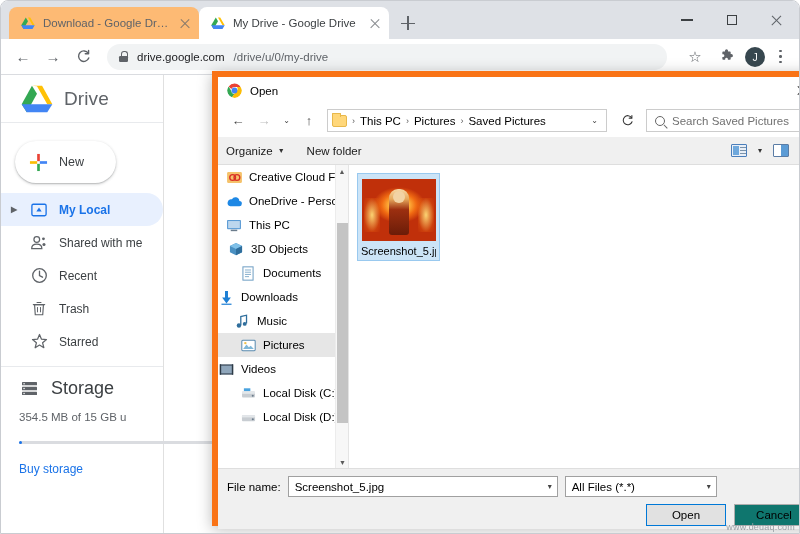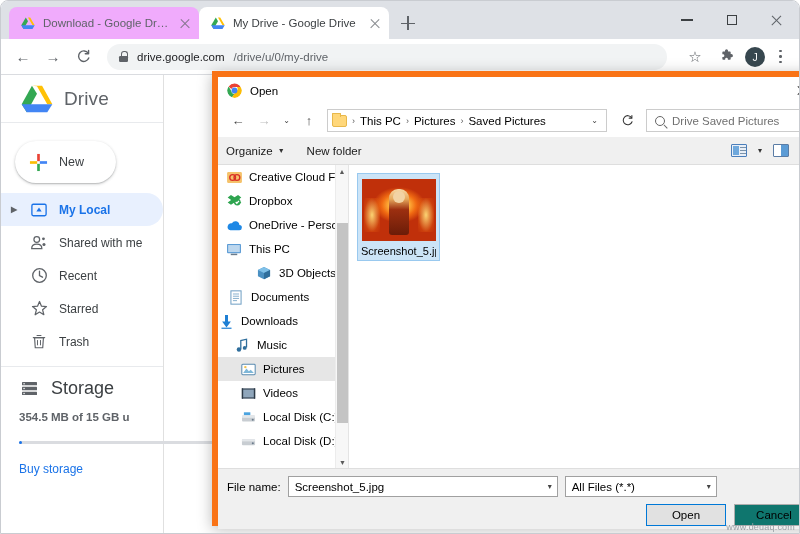--- a/index.html
+++ b/index.html
@@ -33,21 +33,21 @@
     height: 32px;
     width: 190px;
     display: flex;
     align-items: center;
     padding: 0 6px 0 12px;
     border-radius: 8px 8px 0 0;
     font-size: 11.5px;
     color: #3c4043;
     gap: 8px;
   }
-  .tab.inactive { background: #f0abfc; }
+  .tab.inactive { background: #fdba74; }
   .tab.active { background: #ffffff; }
   .tab .tab-title {
     flex: 1 1 auto;
     white-space: nowrap;
     overflow: hidden;
     text-overflow: ellipsis;
     color: #3c4043;
   }
   .tab.inactive .tab-title { color: #5f6368; }
   .tab-close {
@@ -217,21 +217,21 @@
   }
   .nav-item.active .nav-ico { color: #1a73e8; }
   .nav-divider { height: 1px; background: #e8eaed; margin: 8px 0 6px 0; }
 
   .storage-row {
     height: 30px; display: flex; align-items: center;
     padding-left: 18px; gap: 12px; font-size: 18px; color: #3c4043;
   }
   .storage-text {
     margin: 8px 0 18px 18px;
-    font-size: 11.5px; color: #5f6368; white-space: nowrap; font-weight: bold;
+    font-size: 11.5px; color: #5f6368; white-space: nowrap;
   }
   .storage-bar {
     margin: 7px 0 0 18px; width: 200px; height: 3px;
     background: #dadce0; border-radius: 2px; position: relative;
   }
   .storage-bar > i {
     position: absolute; left: 0; top: 0; height: 3px; width: 3px;
     background: #1a73e8; border-radius: 2px; display: block;
   }
   .buy-storage {
@@ -639,37 +639,37 @@
               <circle cx="9" cy="9" r="7.2" fill="none" stroke="#5f6368" stroke-width="1.4"></circle>
               <path d="M9 4.5 L9 9 L12.2 10.8" fill="none" stroke="#5f6368" stroke-width="1.4" stroke-linecap="round"></path>
             </svg>
           </span>
           <span>Recent</span>
         </div>
 
         <div class="nav-item">
           <span class="nav-caret"></span>
           <span class="nav-ico">
-            <svg width="17" height="17" viewBox="0 0 18 18">
-              <path d="M9 1.6 L11.1 6.5 L16.4 6.9 L12.3 10.4 L13.6 15.6 L9 12.8 L4.4 15.6 L5.7 10.4 L1.6 6.9 L6.9 6.5 Z" fill="none" stroke="#5f6368" stroke-width="1.3" stroke-linejoin="round"></path>
-            </svg>
-          </span>
-          <span>Starred</span>
-        </div>
-
-        <div class="nav-item">
-          <span class="nav-caret"></span>
-          <span class="nav-ico">
             <svg width="16" height="17" viewBox="0 0 18 18">
               <path d="M4 4.6 L14 4.6 L13.2 16 L4.8 16 Z" fill="none" stroke="#5f6368" stroke-width="1.3"></path>
               <path d="M2.6 4.6 L15.4 4.6 M6.8 2.2 L11.2 2.2" stroke="#5f6368" stroke-width="1.3" stroke-linecap="round"></path>
               <path d="M7.3 7.4 L7.3 13.3 M10.7 7.4 L10.7 13.3" stroke="#5f6368" stroke-width="1.1"></path>
             </svg>
           </span>
           <span>Trash</span>
+        </div>
+
+        <div class="nav-item">
+          <span class="nav-caret"></span>
+          <span class="nav-ico">
+            <svg width="17" height="17" viewBox="0 0 18 18">
+              <path d="M9 1.6 L11.1 6.5 L16.4 6.9 L12.3 10.4 L13.6 15.6 L9 12.8 L4.4 15.6 L5.7 10.4 L1.6 6.9 L6.9 6.5 Z" fill="none" stroke="#5f6368" stroke-width="1.3" stroke-linejoin="round"></path>
+            </svg>
+          </span>
+          <span>Starred</span>
         </div>
 
         <div class="nav-divider"></div>
 
         <div class="storage-row">
           <span class="nav-ico">
             <svg width="17" height="15" viewBox="0 0 18 16">
               <rect x="1" y="1" width="16" height="3.6" rx=".6" fill="#5f6368"></rect>
               <rect x="1" y="6.2" width="16" height="3.6" rx=".6" fill="#5f6368"></rect>
               <rect x="1" y="11.4" width="16" height="3.6" rx=".6" fill="#5f6368"></rect>
@@ -737,21 +737,21 @@
 
       <span class="refresh-btn">
         <svg width="13" height="13" viewBox="0 0 16 16">
           <path d="M13 4.5 A5.6 5.6 0 1 0 13.6 9.6" fill="none" stroke="#333" stroke-width="1.3" stroke-linecap="round"></path>
           <path d="M13.4 1.8 L13.4 5.1 L10.1 5.1" fill="none" stroke="#333" stroke-width="1.3" stroke-linecap="round" stroke-linejoin="round"></path>
         </svg>
       </span>
 
       <div class="dlg-search">
         <span class="magnifier"></span>
-        <span>Drive Saved Pictures</span>
+        <span>Search Saved Pictures</span>
       </div>
     </div>
 
     <div class="dlg-cmdbar">
       <span class="cmd">
         <span>Organize</span>
         <span class="caret">▼</span>
       </span>
       <span class="cmd">
         <span>New folder</span>
@@ -772,30 +772,20 @@
           <span class="tree-ico">
             <svg width="15" height="13" viewBox="0 0 16 14">
                 <rect x="0" y="1" width="16" height="12" rx="1.5" fill="#f5c26b"></rect>
                 <circle cx="6" cy="7" r="3.1" fill="none" stroke="#d93025" stroke-width="1.5"></circle>
                 <circle cx="10.6" cy="7" r="3.1" fill="none" stroke="#d93025" stroke-width="1.5"></circle>
               </svg>
           </span>
           <span>Creative Cloud Fil</span>
         </div>
 
-        <div class="tree-item" style="padding-left:8px">
-          <span class="tree-ico">
-            <svg width="15" height="14" viewBox="0 0 16 15">
-                <path d="M4.2 1 L8 3.6 L11.8 1 L15.3 3.7 L11.6 6.3 L15.3 9 L11.8 11.6 L8 9 L4.2 11.6 L.7 9 L4.4 6.3 L.7 3.7 Z" fill="#2ea44f"></path>
-                <circle cx="11" cy="8.6" r="3.6" fill="#2ea44f"></circle>
-                <path d="M9.3 8.6 l1.2 1.3 2.3-2.6" fill="none" stroke="#ffffff" stroke-width="1.3"></path>
-              </svg>
-          </span>
-          <span>Dropbox</span>
-        </div>
 
         <div class="tree-item" style="padding-left:8px">
           <span class="tree-ico">
             <svg width="16" height="11" viewBox="0 0 17 11">
                 <path d="M4.6 10.5h9.3a2.8 2.8 0 0 0 .3-5.6A4.2 4.2 0 0 0 6.3 3.2 3.6 3.6 0 0 0 4.6 10.5z" fill="#1e88e5"></path>
               </svg>
           </span>
           <span>OneDrive - Person</span>
         </div>
 
@@ -803,33 +793,33 @@
           <span class="tree-ico">
             <svg width="16" height="13" viewBox="0 0 17 14">
                 <rect x="1" y="1" width="15" height="10" rx="1" fill="#5b9bd5"></rect>
                 <rect x="2.2" y="2.2" width="12.6" height="7.6" fill="#bdd7ee"></rect>
                 <rect x="5" y="11.5" width="7" height="1.6" fill="#6b7c8c"></rect>
               </svg>
           </span>
           <span>This PC</span>
         </div>
 
-        <div class="tree-item" style="padding-left:38px">
+        <div class="tree-item" style="padding-left:10px">
           <span class="tree-ico">
             <svg width="14" height="14" viewBox="0 0 15 15">
                 <path d="M7.5 1 L14 4.3 L14 11 L7.5 14.2 L1 11 L1 4.3 Z" fill="#4a90c2"></path>
                 <path d="M7.5 1 L14 4.3 L7.5 7.6 L1 4.3 Z" fill="#7fc0e8"></path>
                 <path d="M7.5 7.6 L14 4.3 L14 11 L7.5 14.2 Z" fill="#2f6e9c"></path>
               </svg>
           </span>
           <span>3D Objects</span>
         </div>
 
 
-        <div class="tree-item" style="padding-left:10px">
+        <div class="tree-item" style="padding-left:22px">
           <span class="tree-ico">
             <svg width="12" height="15" viewBox="0 0 13 16">
                 <rect x="1" y=".8" width="11" height="14.4" fill="#ffffff" stroke="#6f9fc4" stroke-width="1.1"></rect>
                 <path d="M3.2 4.2h6.6M3.2 6.6h6.6M3.2 9h6.6M3.2 11.4h4.4" stroke="#6f9fc4" stroke-width=".9"></path>
               </svg>
           </span>
           <span>Documents</span>
         </div>
 
         <div class="tree-item" style="">
@@ -857,21 +847,21 @@
           <span class="tree-ico">
             <svg width="15" height="13" viewBox="0 0 16 14">
                 <rect x=".8" y="1.4" width="14.4" height="11.2" rx="1" fill="#ffffff" stroke="#5a8bb0" stroke-width="1.1"></rect>
                 <path d="M2.2 10.8 L5.8 6 L8.4 9 L10.4 7.2 L13.8 10.8 Z" fill="#7eb7d8"></path>
                 <circle cx="4.6" cy="4.4" r="1.3" fill="#f0c14b"></circle>
               </svg>
           </span>
           <span>Pictures</span>
         </div>
 
-        <div class="tree-item" style="padding-left:22px">
+        <div class="tree-item" style="">
           <span class="tree-ico">
             <svg width="15" height="13" viewBox="0 0 16 14">
                 <rect x=".8" y="1.4" width="14.4" height="11.2" fill="#4a5a6a"></rect>
                 <rect x="2.2" y="3" width="11.6" height="8" fill="#8fa6bb"></rect>
                 <rect x=".8" y="1.4" width="1.4" height="11.2" fill="#2d3a46"></rect>
                 <rect x="13.8" y="1.4" width="1.4" height="11.2" fill="#2d3a46"></rect>
               </svg>
           </span>
           <span>Videos</span>
         </div>

